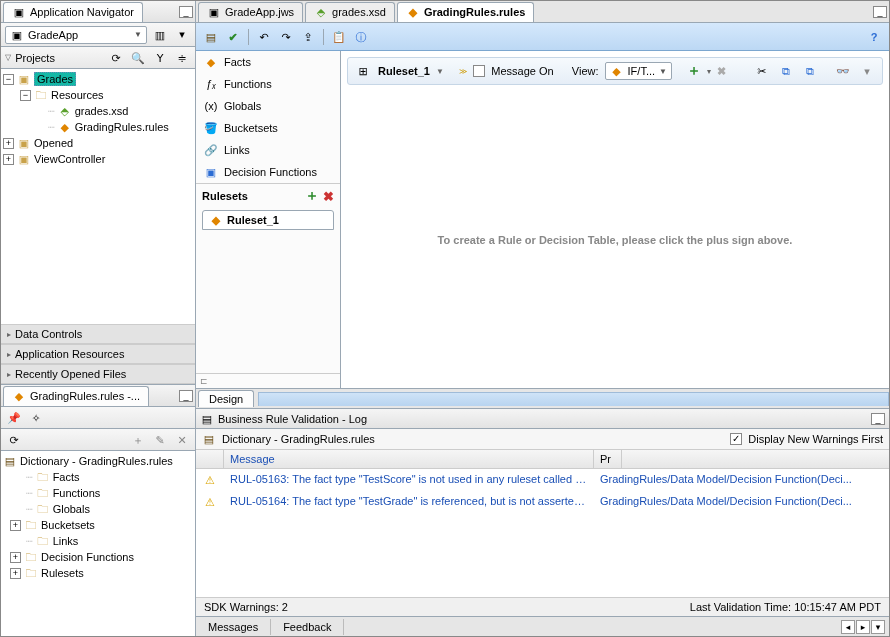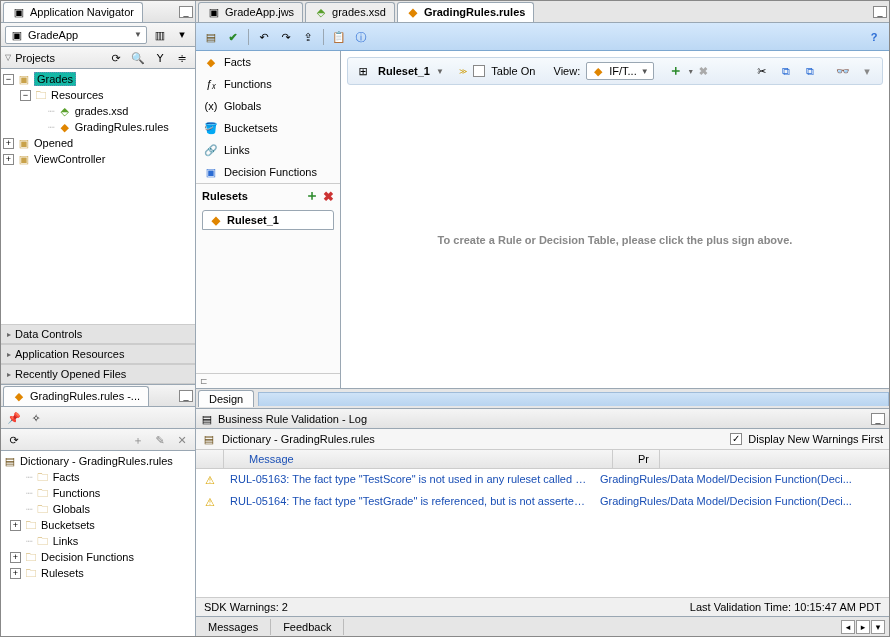--- a/index.html
+++ b/index.html
@@ -37,21 +37,21 @@
   .editor-main { flex: 1; background: #fff; display: flex; flex-direction: column; }
   .ruleset-bar { display: flex; align-items: center; gap: 6px; padding: 4px 6px; background: linear-gradient(#f6fafd,#e6eef7); border: 1px solid #c6d6e6; margin: 6px; border-radius: 3px; }
   .hint { flex: 1; display: flex; align-items: center; justify-content: center; color: #888; font-weight: bold; }
   .design-tab-row { background: #e6e6e6; border-top: 1px solid #9aa7b3; display: flex; align-items: center; height: 20px; }
   .design-tab { padding: 2px 10px; background: #fdfdfd; border: 1px solid #9aa7b3; border-bottom: none; margin-left: 2px; border-radius: 3px 3px 0 0; }
   .design-slot { flex: 1; height: 14px; background: linear-gradient(#cfe3f7,#b8d4f0); margin-left: 4px; border: 1px solid #9fbbd8; border-bottom: none; }
   .logpanel { border-top: 1px solid #9aa7b3; display: flex; flex-direction: column; height: 228px; }
   .log-titlebar { display: flex; align-items: center; padding: 2px 4px; background: linear-gradient(#f5f5f5,#e3e3e3); border-bottom: 1px solid #9aa7b3; height: 20px; gap: 4px; }
   .log-subbar { display: flex; align-items: center; padding: 3px 6px; background: #f6f6f6; border-bottom: 1px solid #ccc; gap: 6px; }
   .log-table { flex: 1; overflow: auto; background: #fff; }
-  .log-hdr { display: flex; background: linear-gradient(#f6f6f6,#e6e6e6); border-bottom: 1px solid #ccc; gap: 19px; }
+  .log-hdr { display: flex; background: linear-gradient(#f6f6f6,#e6e6e6); border-bottom: 1px solid #ccc; }
   .log-hdr > div { padding: 3px 6px; border-right: 1px solid #ccc; }
   .log-row { display: flex; padding: 2px 0; }
   .log-row > div { padding: 2px 6px; overflow: hidden; text-overflow: ellipsis; white-space: nowrap; }
   .col-icon { width: 28px; flex: none; text-align: center; }
   .col-msg { width: 370px; flex: none; color: #1a4fb5; }
   .col-obj { flex: 1; color: #1a4fb5; }
   .col-pr { width: 28px; flex: none; }
   .log-status { display: flex; padding: 3px 8px; background: #f0f0f0; border-top: 1px solid #ccc; font-size: 11px; }
   .log-tabs { display: flex; background: #e6e6e6; border-top: 1px solid #9aa7b3; height: 20px; align-items: center; }
   .log-tab { padding: 2px 12px; border-right: 1px solid #bbb; cursor: pointer; }
@@ -345,21 +345,21 @@
         <div class="editor-main">
           <div class="ruleset-bar">
             <div class="tbtn">
                 <span class="icon">⊞</span>
               </div>
             <span style="font-weight:bold">Ruleset_1</span>
             <span style="font-size:8px;color:#666">▼</span>
             &nbsp;
             <span style="font-size:8px;color:#c90">≫</span>
             <span class="checkbox"></span>
-            <span>Table On</span>
+            <span>Message On</span>
             &nbsp;&nbsp;
             <span>View:</span>
             <div class="dropdown">
               <span class="icon ic-diamond">◆</span>
               <span>IF/T...</span>
               <span class="arrow">▼</span>
             </div>
             &nbsp;
             <span class="ic-plus-green">＋</span><span style="font-size:8px;color:#666">▾</span>
             <span style="color:#aaa;font-weight:bold">✖</span>

